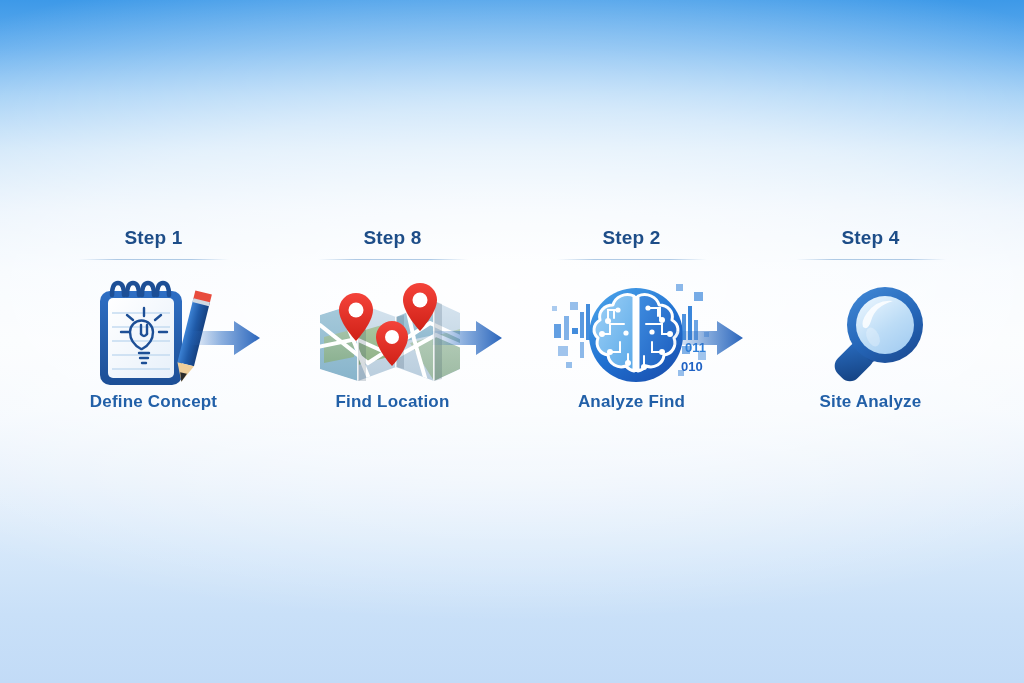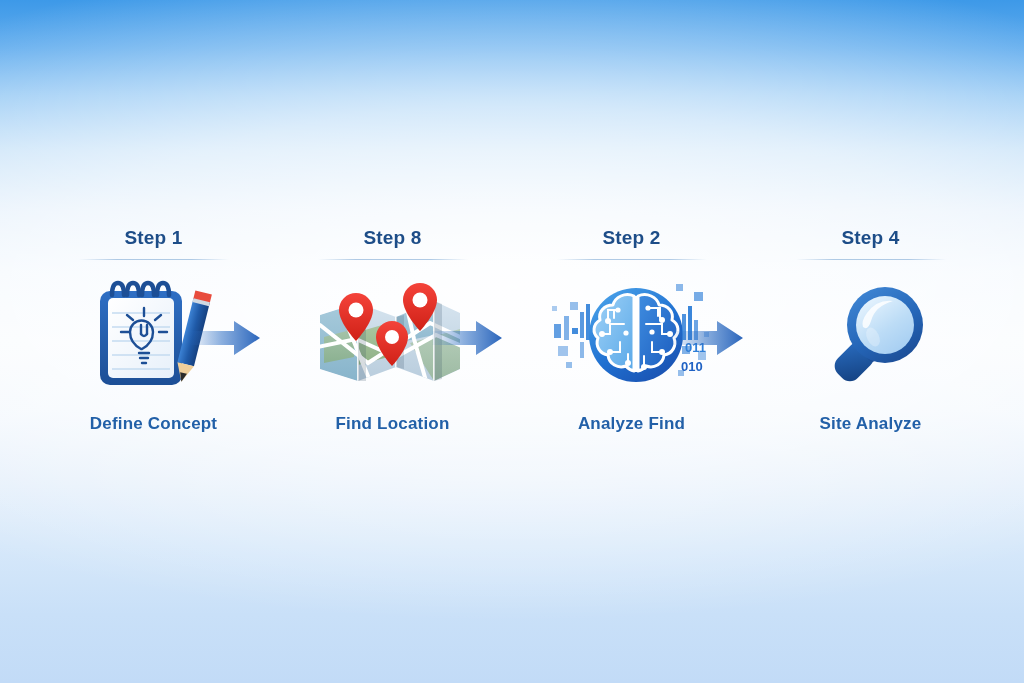--- a/index.html
+++ b/index.html
@@ -81,21 +81,20 @@
   .icon-wrap {
     margin-top:17px;
     height:115px;
     width:170px;
     display:flex;
     align-items:center;
     justify-content:center;
   }
 
   .step-title {
-    margin-top:22px;
     font-size:17px;
     font-weight:bold;
     color:#2260a8;
     letter-spacing:0.2px;
   }
 
   
   .arrow {
     position:absolute;
     top:318px;

